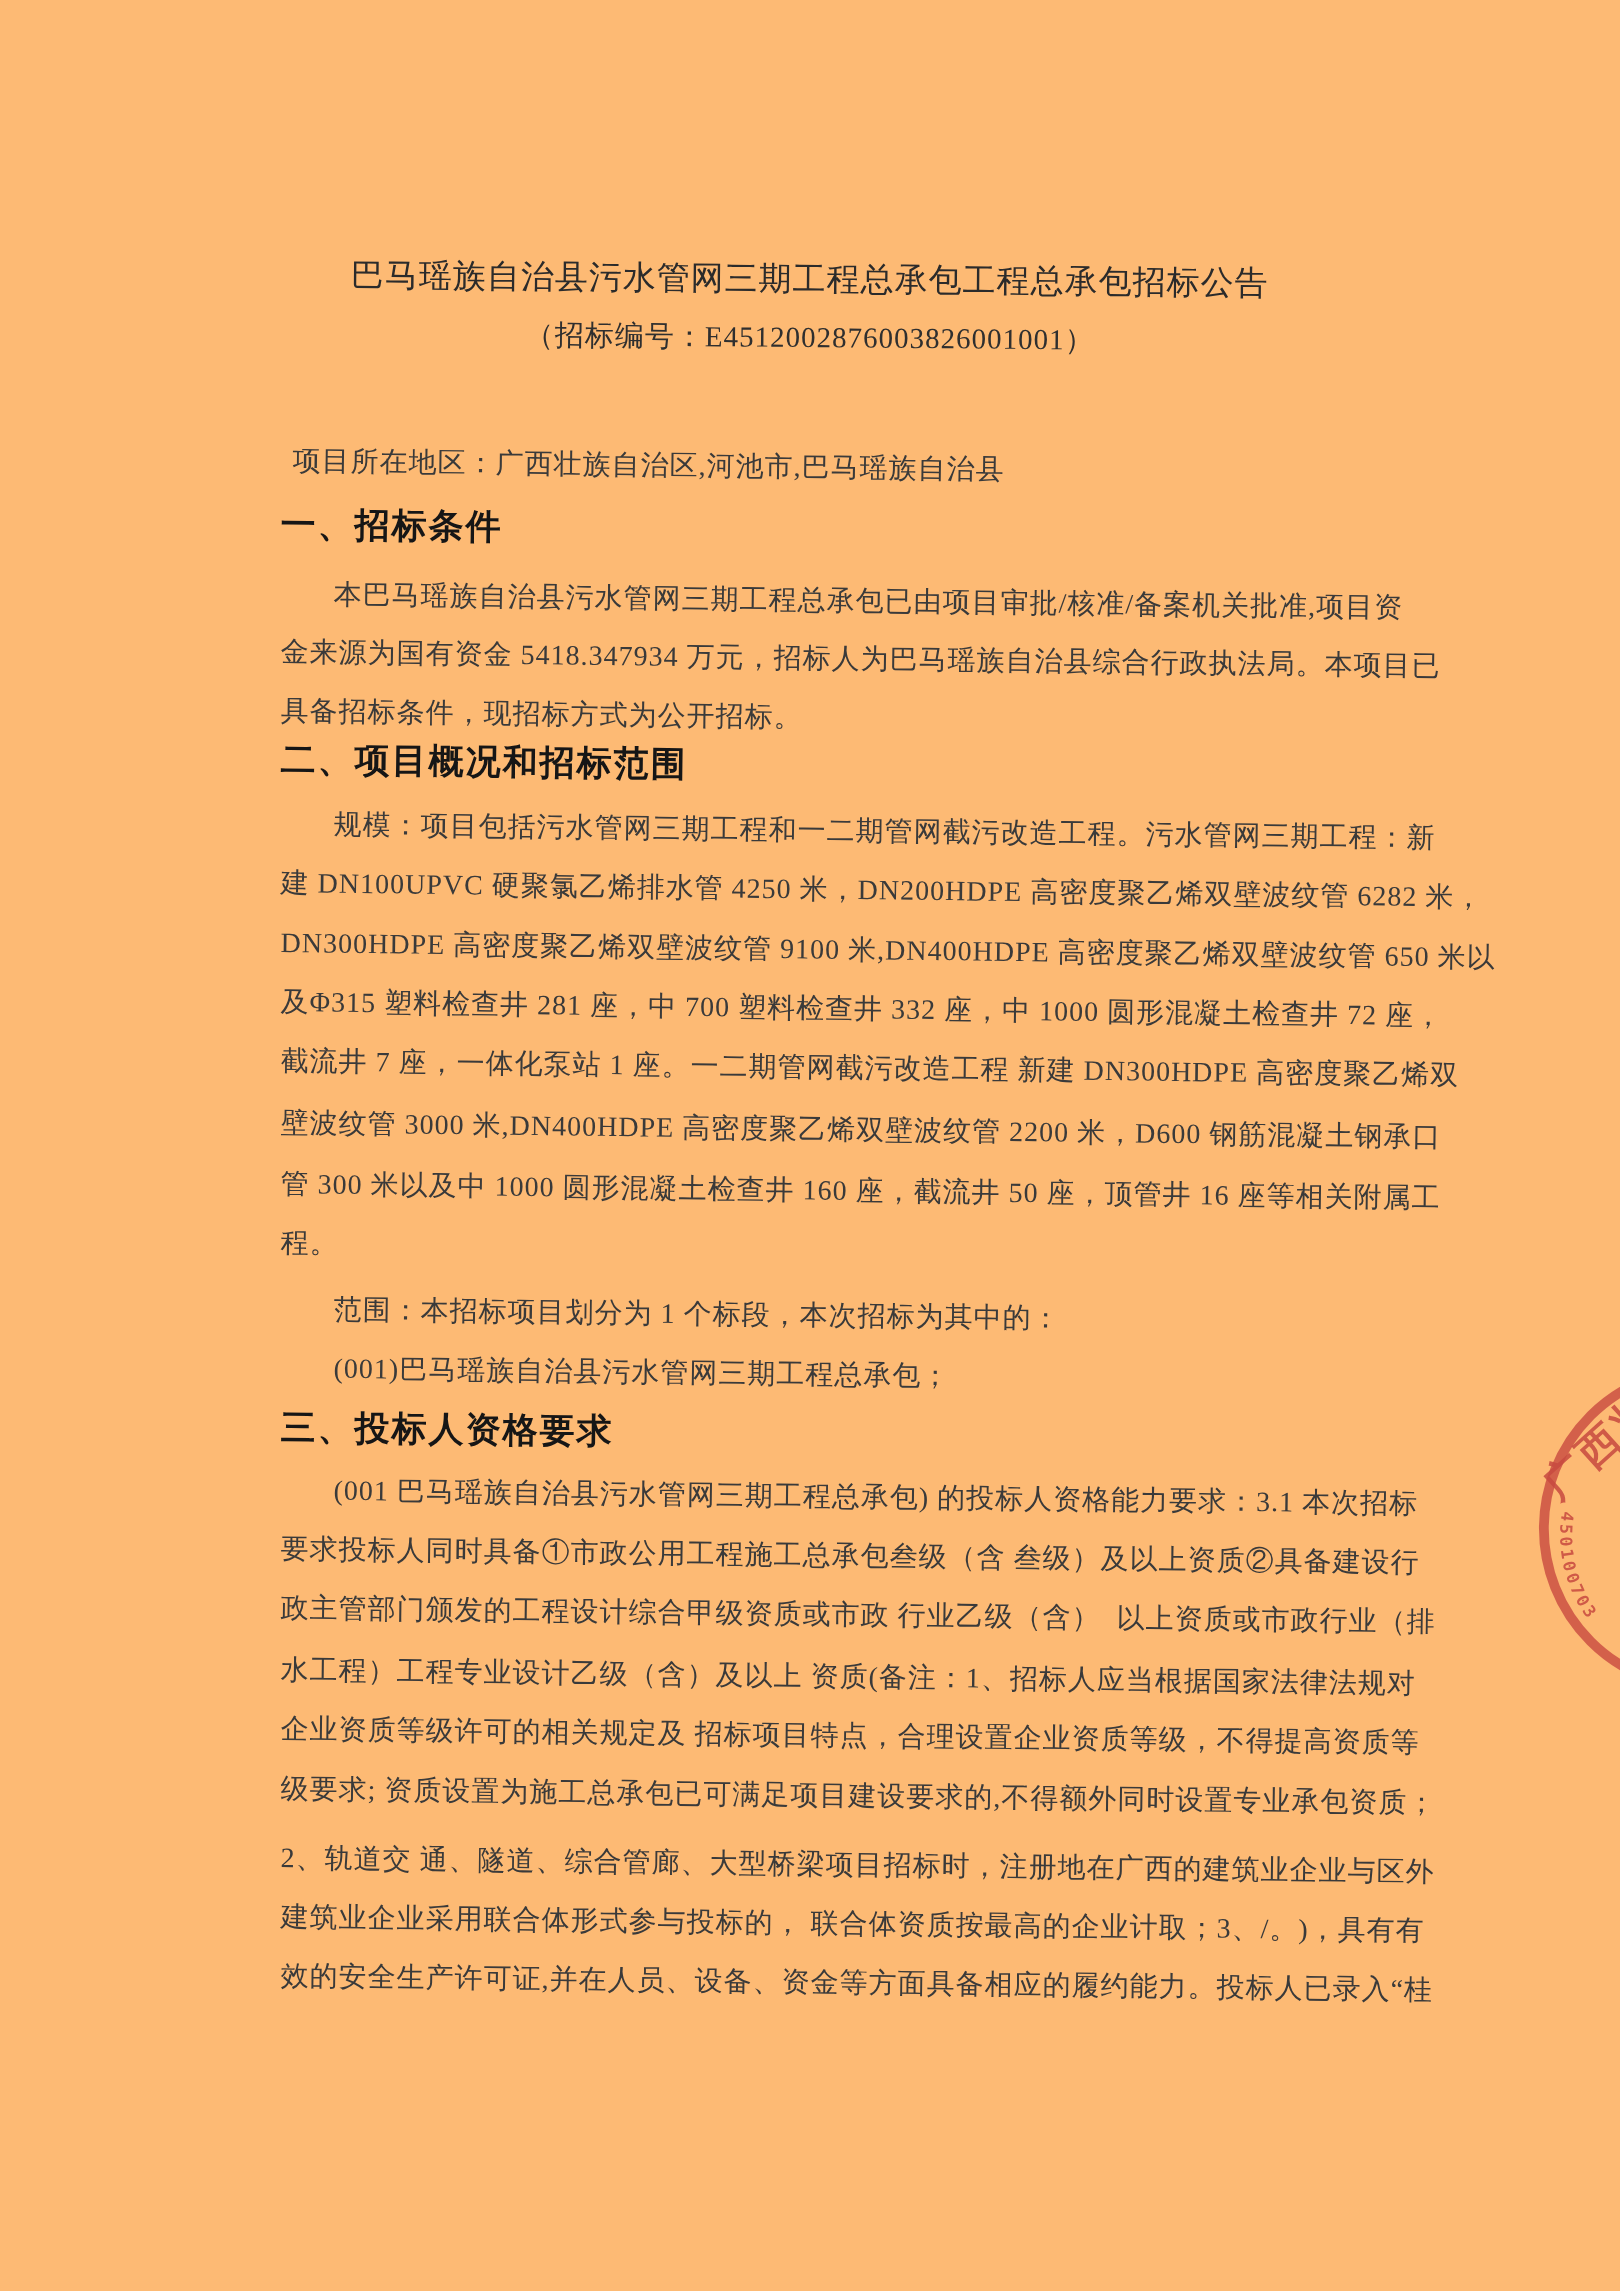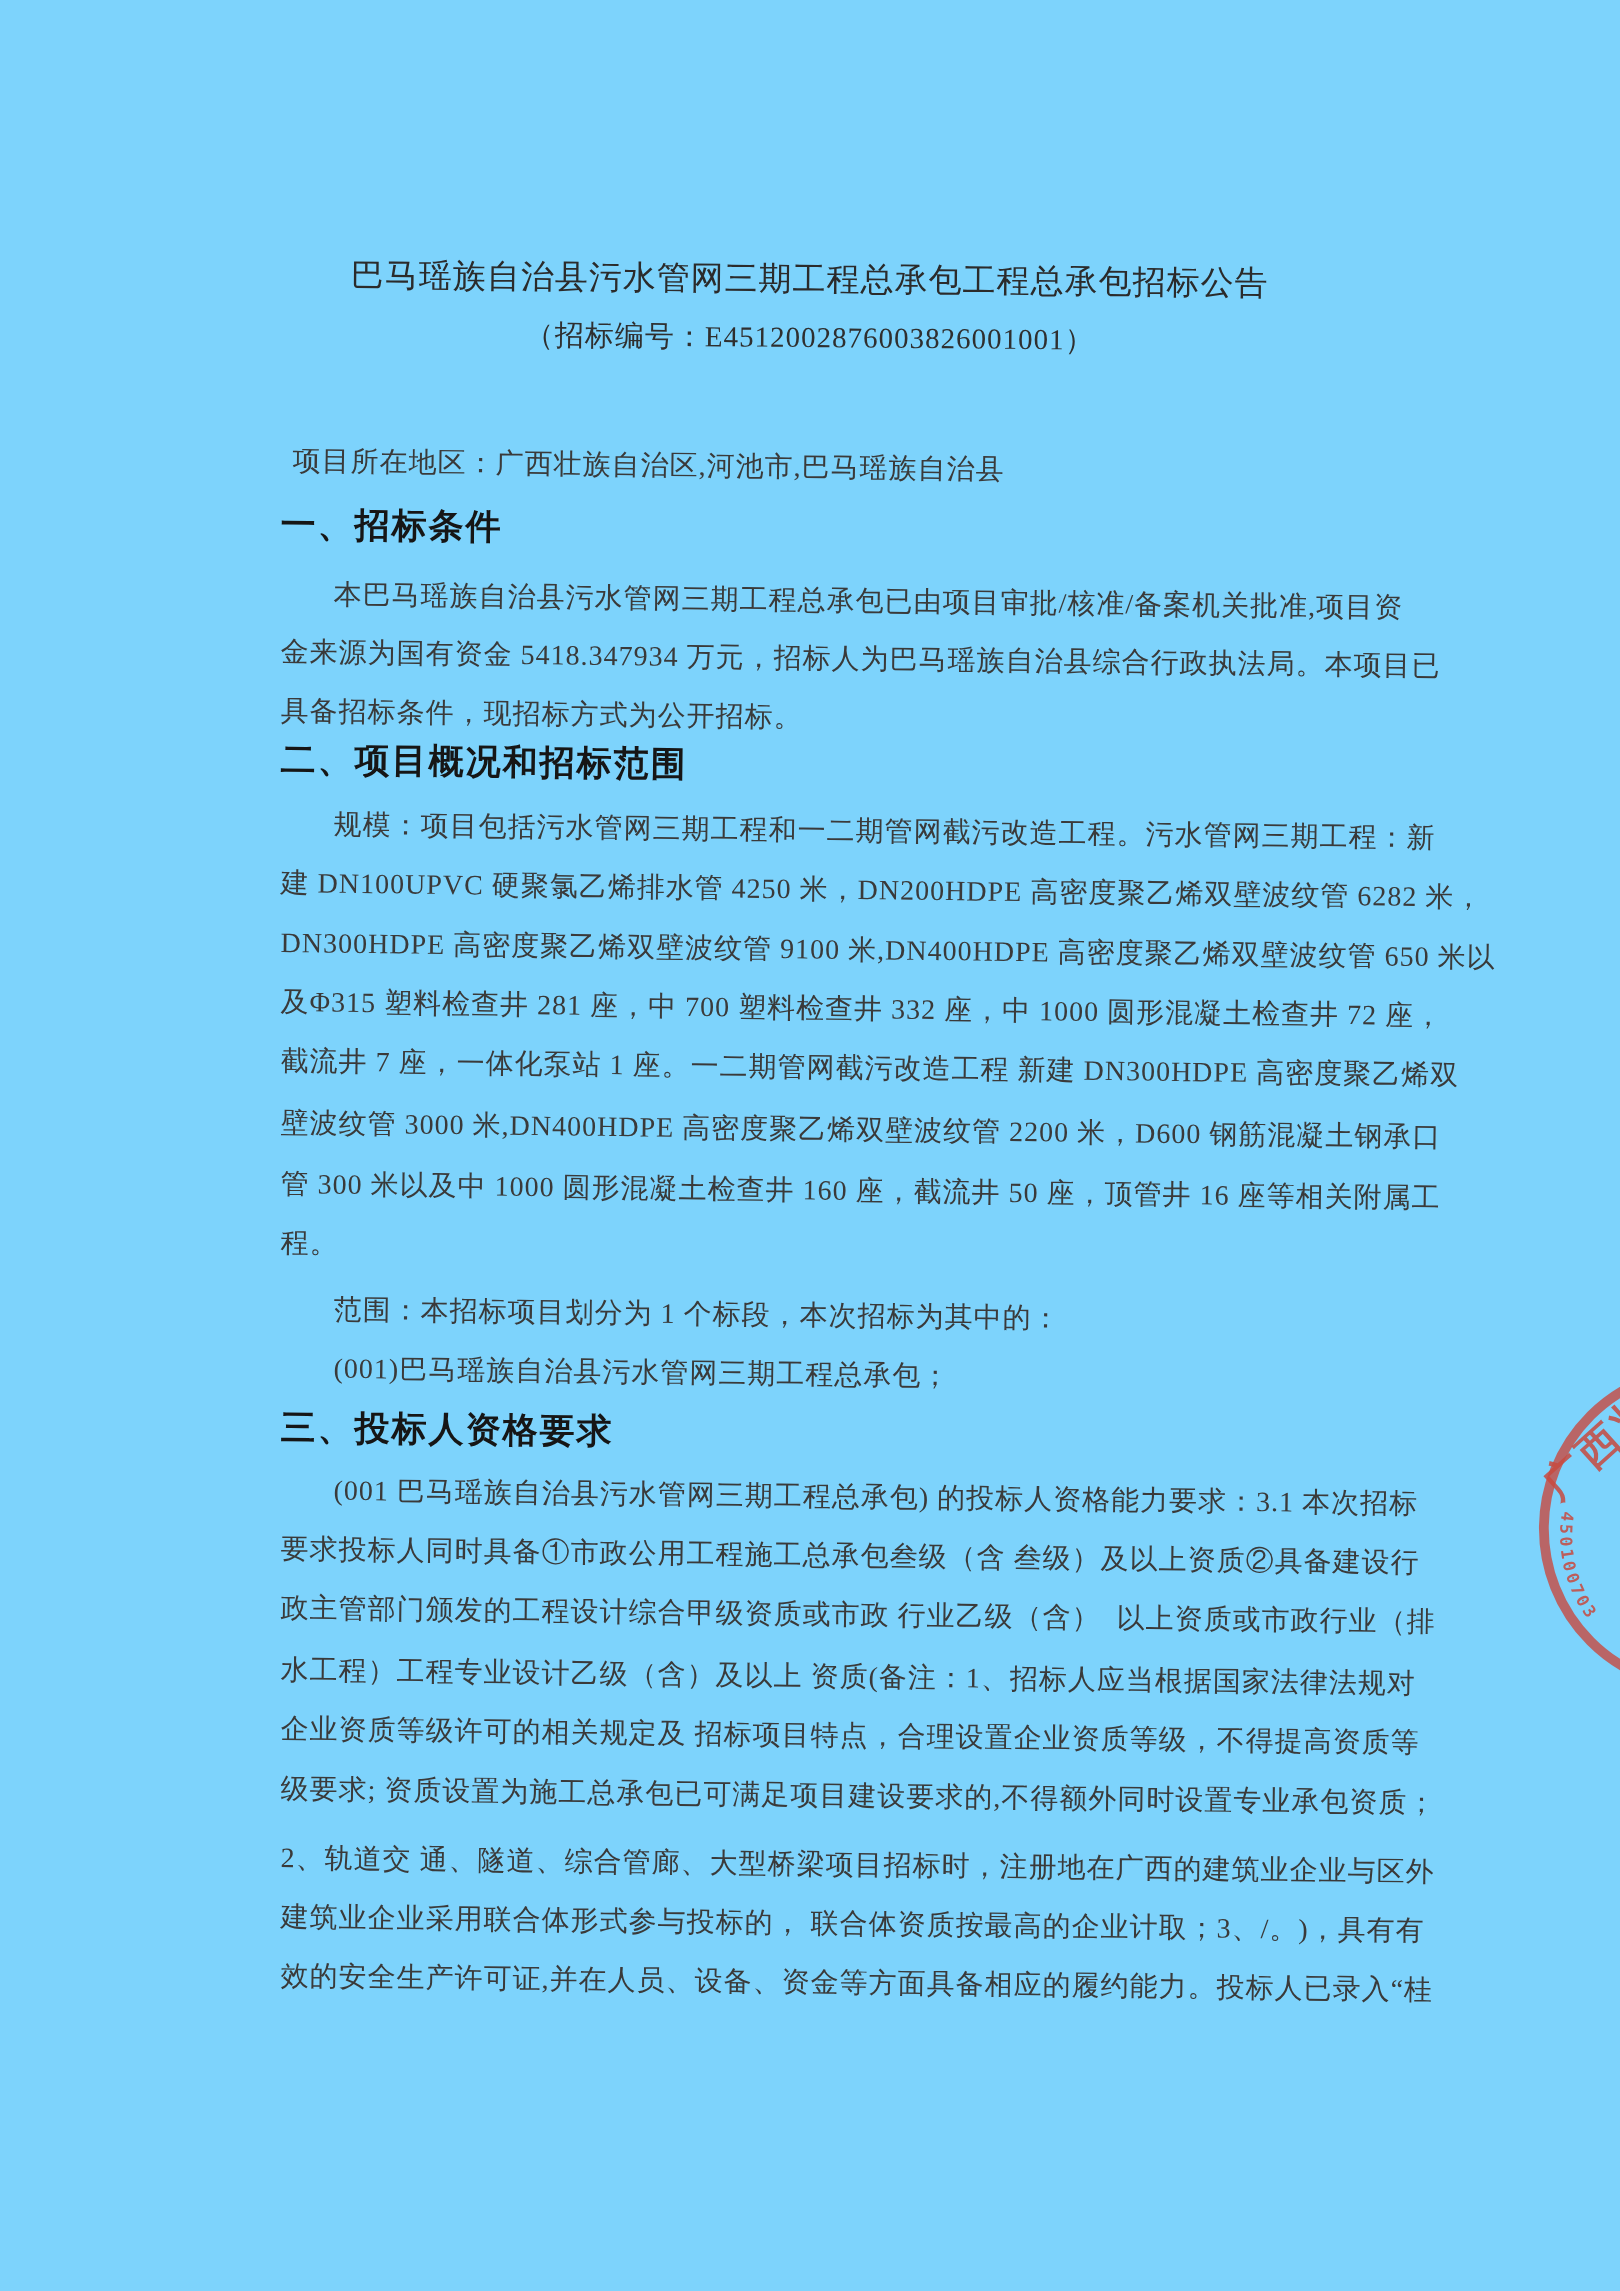--- a/index.html
+++ b/index.html
@@ -1,20 +1,20 @@
 <!DOCTYPE html>
 <html><head>
 <meta charset="utf-8">
 <style>
   html,body{margin:0;padding:0;background:#e8e8e8;}
   .page{
     position:relative;
     width:1620px;height:2292px;
     margin:0 auto;
-    background:#7dd3fc;
+    background:#fdba74;
     overflow:hidden;
     font-family:"Liberation Serif","DejaVu Serif",serif;
     color:#333333;
   }
   .tl{
     position:absolute;
     left:281px;
     line-height:59px;
     font-size:28px;
     letter-spacing:1px;

